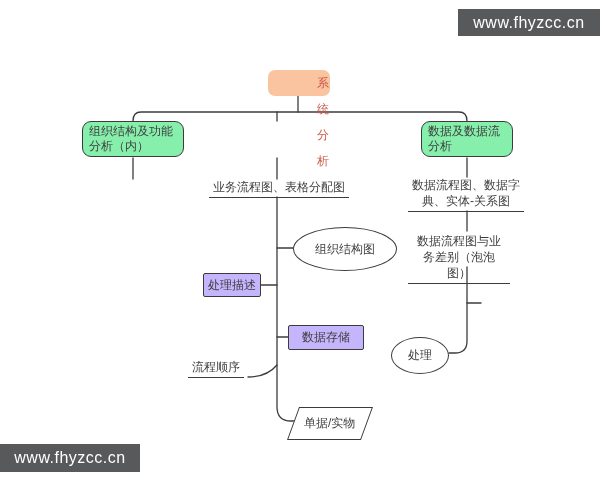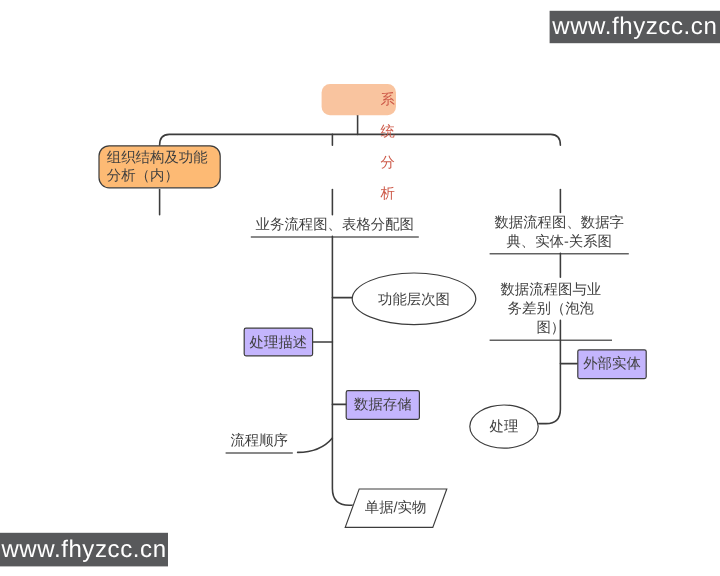--- a/index.html
+++ b/index.html
@@ -2,32 +2,32 @@
 <html><head>
 <meta charset="utf-8">
 <style>
   html,body{margin:0;padding:0;}
   body{font-family:"Liberation Sans","DejaVu Sans",sans-serif;background:#ffffff;}
   #canvas{position:relative;width:600px;height:480px;background:#ffffff;overflow:hidden;}
   #lines{position:absolute;left:0;top:0;width:600px;height:480px;}
   .node{position:absolute;color:#3f3f3f;font-size:12px;line-height:15px;box-sizing:border-box;}
   .root{background:#f9c49f;border-radius:7px;color:#cd5948;text-align:center;
         line-height:26px;height:26px;font-size:12px;}
-  .rbox{border:1.3px solid #3c3c3c;border-radius:9px;background:#fdba74;padding:2px 6px;}
+  .rbox{border:1.3px solid #3c3c3c;border-radius:9px;background:#86efac;padding:2px 6px;}
   .uitem{border-bottom:1.3px solid #3c3c3c;line-height:16px;padding:0 4px 2px 4px;
          text-align:center;}
   .nowrap{white-space:nowrap;}
   .srect{border:1.3px solid #3c3c3c;background:#c4b5fd;text-align:center;
          display:flex;align-items:center;justify-content:center;border-radius:2px;}
   .ellipse{border:1.3px solid #3c3c3c;border-radius:50%;background:#fff;
            display:flex;align-items:center;justify-content:center;text-align:center;}
   .para{border:1.3px solid #3c3c3c;background:#fff;transform:skewX(-20deg);
         display:flex;align-items:center;justify-content:center;}
   .para>span{transform:skewX(20deg);}
-  .watermark{position:absolute;background:#58595b;color:#ffffff;font-size:20px;
+  .watermark{position:absolute;background:#58595b;color:#ffffff;font-size:16px;
              display:flex;align-items:center;justify-content:center;letter-spacing:0.5px;}
 </style>
 </head>
 <body>
 
 <div id="canvas">
 
   <svg id="lines" viewBox="0 0 600 480" xmlns="http://www.w3.org/2000/svg">
     <g fill="none" stroke="#3c3c3c" stroke-width="1.3" stroke-linecap="round">
 
@@ -50,29 +50,29 @@
       <path d="M467 303 H481"></path>
     </g>
   </svg>
 
   <div class="watermark" style="right:0;top:9px;width:142px;height:27px;">www.fhyzcc.cn</div>
   <div class="watermark" style="left:0;top:444px;width:140px;height:28px;">www.fhyzcc.cn</div>
 
   <div class="node root" style="left:268px;top:70px;width:62px;padding-left:48px;">系统分析</div>
 
   <div class="node rbox" style="left:82px;top:121px;width:102px;">组织结构及功能分析（内）</div>
+  <div class="node rbox" style="left:421px;top:121px;width:92px;">数据及数据流分析</div>
 
   <div class="node uitem nowrap" style="left:209px;top:179px;">业务流程图、表格分配图</div>
   <div class="node uitem" style="left:408px;top:177px;width:116px;">数据流程图、数据字典、实体-关系图</div>
   <div class="node uitem" style="left:408px;top:233px;width:102px;">数据流程图与业务差别（泡泡图）</div>
   <div class="node uitem nowrap" style="left:188px;top:359px;">流程顺序</div>
 
-  <div class="node ellipse" style="left:293px;top:227px;width:104px;height:44px;">功能层次图</div>
+  <div class="node ellipse" style="left:293px;top:227px;width:104px;height:44px;">组织结构图</div>
   <div class="node srect" style="left:203px;top:273px;width:58px;height:24px;">处理描述</div>
-  <div class="node srect" style="left:288px;top:325px;width:62px;height:25px;">数据存储</div>
+  <div class="node srect" style="left:288px;top:325px;width:76px;height:25px;">数据存储</div>
   <div class="node para" style="left:293px;top:407px;width:74px;height:33px;">
     <span>单据/实物</span>
   </div>
 
-  <div class="node srect" style="left:481px;top:291px;width:58px;height:25px;">外部实体</div>
   <div class="node ellipse" style="left:391px;top:337px;width:58px;height:37px;text-align:center;">处理</div>
 
 </div>
 
 </body></html>

